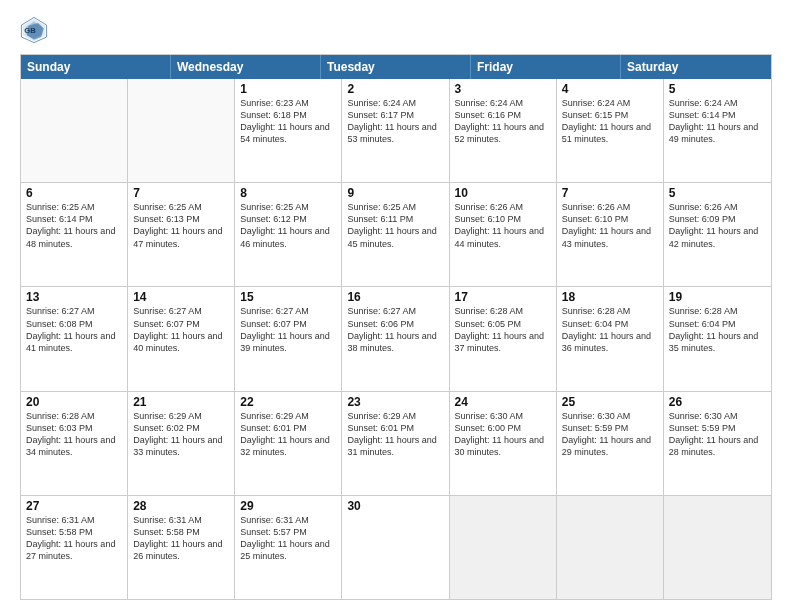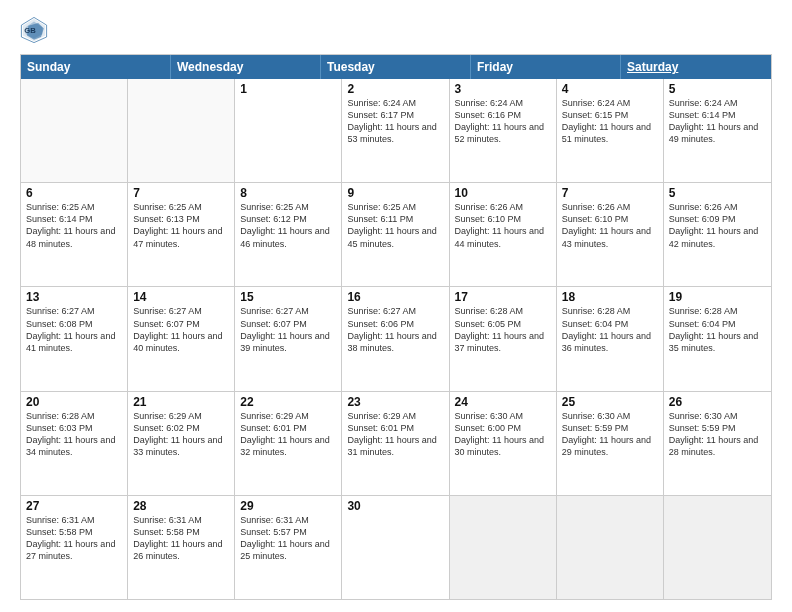--- a/index.html
+++ b/index.html
@@ -65,21 +65,21 @@
       background: #2e6da4;
     }
     .cal-header-cell {
       color: #fff;
       font-size: 12px;
       font-weight: bold;
       padding: 5px 6px;
       text-align: left;
       border-right: 1px solid #5590c0;
     }
-    .cal-header-cell:last-child { border-right: none; text-decoration: underline; }
+    .cal-header-cell:last-child { border-right: none; }
     .cal-body {
       flex: 1;
       display: flex;
       flex-direction: column;
     }
     .cal-row {
       display: grid;
       grid-template-columns: repeat(7, 1fr);
       flex: 1;
       border-top: 1px solid #ccc;
@@ -139,21 +139,23 @@
     <div class="cal-header-cell">Sunday</div>
         <div class="cal-header-cell">Wednesday</div>
         <div class="cal-header-cell">Tuesday</div>
         <div class="cal-header-cell">Friday</div>
         <div class="cal-header-cell">Saturday</div>
       </div>
     <div class="cal-body">
     <div class="cal-row">
           <div class="cal-cell empty"></div>
           <div class="cal-cell empty"></div>
-          <div class="cal-cell"><span class="day-num">1</span></div>
+          <div class="cal-cell"><span class="day-num">1</span><span class="cell-text" style="white-space: pre-line;">Sunrise: 6:23 AM
+Sunset: 6:18 PM
+Daylight: 11 hours and 54 minutes.</span></div>
           <div class="cal-cell"><span class="day-num">2</span><span class="cell-text" style="white-space: pre-line;">Sunrise: 6:24 AM
 Sunset: 6:17 PM
 Daylight: 11 hours and 53 minutes.</span></div>
           <div class="cal-cell"><span class="day-num">3</span><span class="cell-text" style="white-space: pre-line;">Sunrise: 6:24 AM
 Sunset: 6:16 PM
 Daylight: 11 hours and 52 minutes.</span></div>
           <div class="cal-cell"><span class="day-num">4</span><span class="cell-text" style="white-space: pre-line;">Sunrise: 6:24 AM
 Sunset: 6:15 PM
 Daylight: 11 hours and 51 minutes.</span></div>
           <div class="cal-cell"><span class="day-num">5</span><span class="cell-text" style="white-space: pre-line;">Sunrise: 6:24 AM

